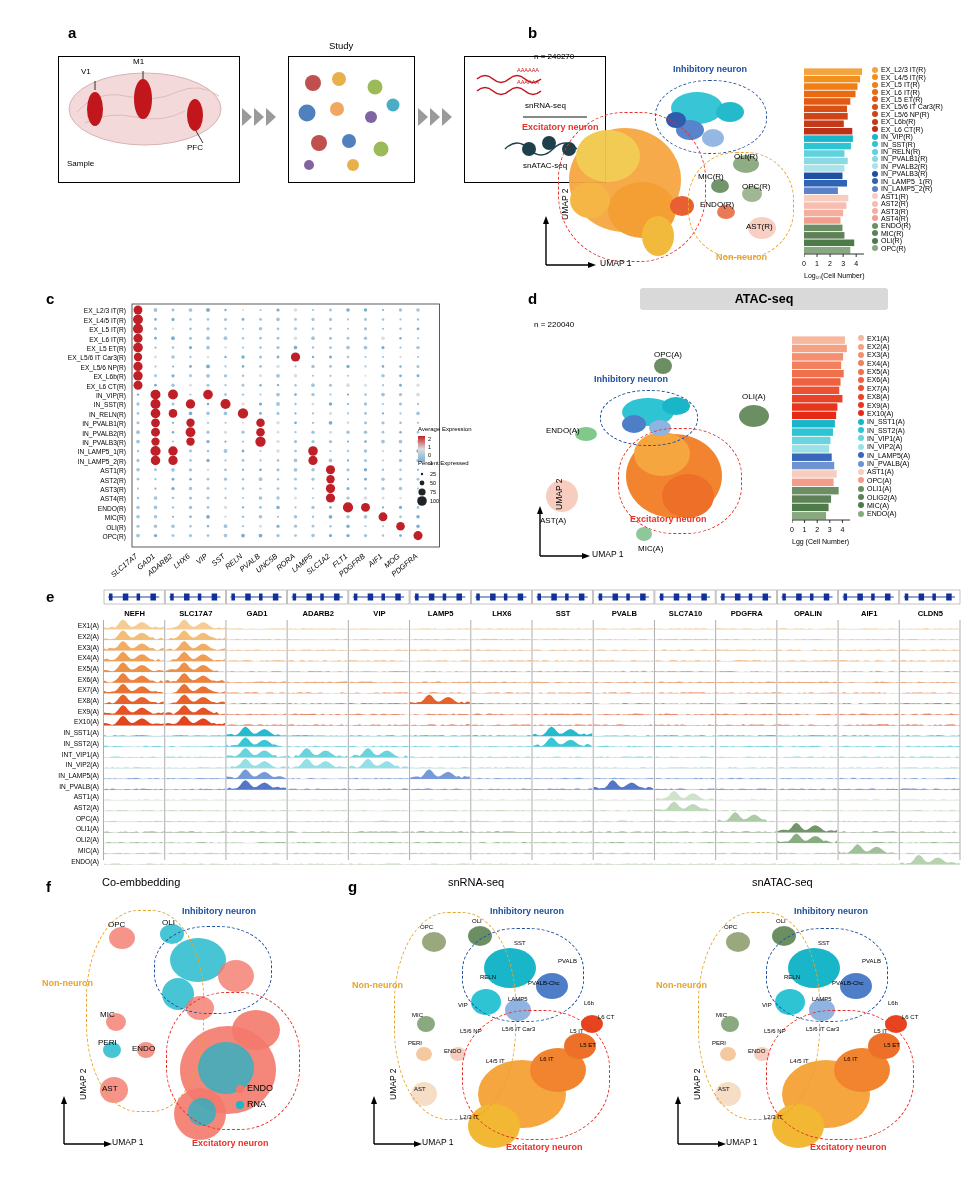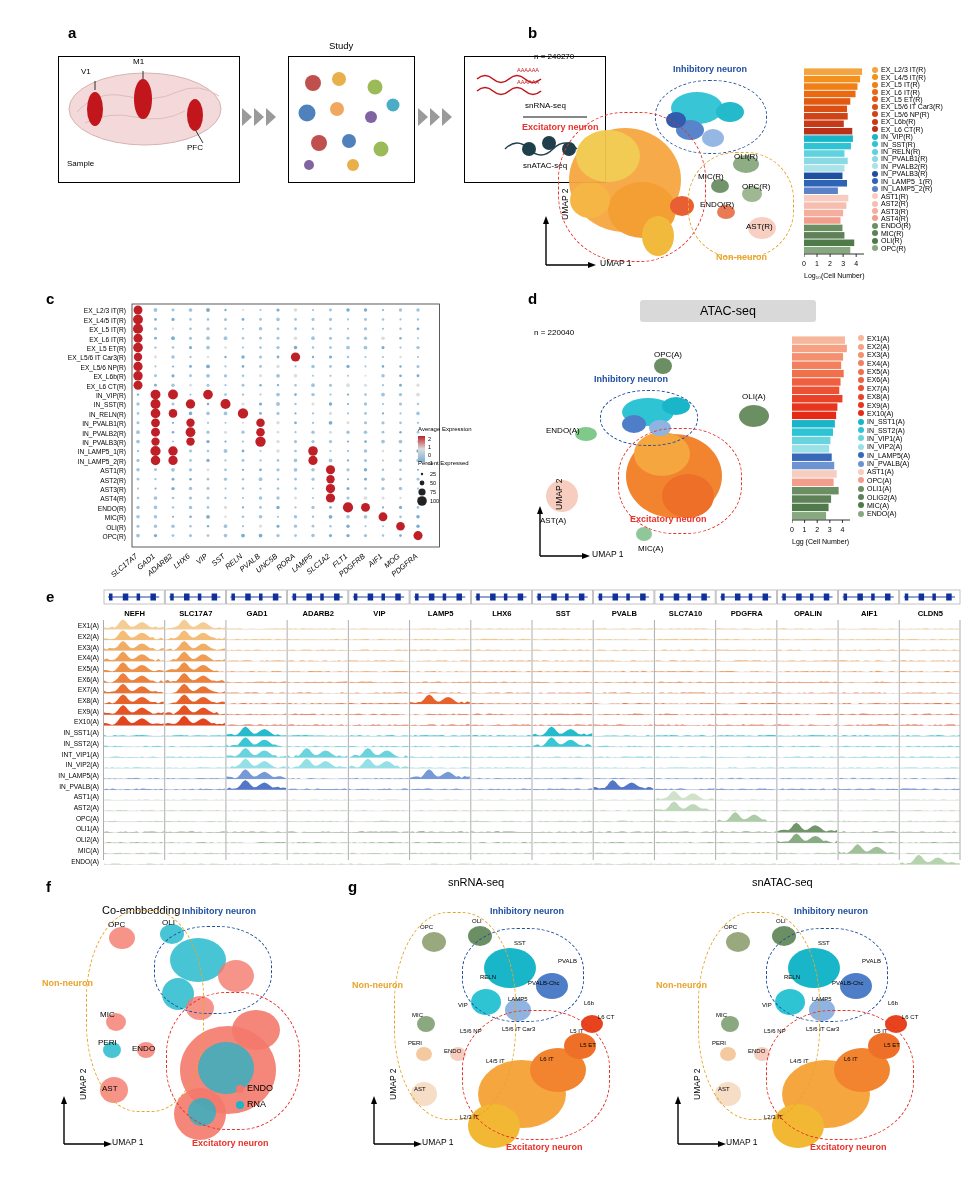--- a/index.html
+++ b/index.html
@@ -791,22 +791,22 @@
         <circle cx="382" cy="213" r="4.8" fill="#222"></circle>
         <text x="390" y="215" font-size="5.5">100</text>
       </svg>
   </div>
   <div class="abs" style="left:378px;top:138px;font-size:6px;">Average Expression</div>
   <div class="abs" style="left:378px;top:172px;font-size:6px;">Percent Expressed</div>
 </div>
 
 <div class="sectbox" style="left:520px;top:288px;width:450px;height:290px;">
   <div class="abs panel-letter" style="left:8px;top:2px;">d</div>
-  <div class="abs title-pill" style="left:120px;top:12px;width:176px;">ATAC-seq</div>
-  <div class="abs tiny" style="left:14px;top:40px;">n = 220040</div>
+  <div class="abs title-pill" style="left:120px;top:0px;width:248px;font-weight:bold;">ATAC-seq</div>
+  <div class="abs tiny" style="left:14px;top:32px;">n = 220040</div>
 
   <div class="abs" style="left:6px;top:40px;width:268px;height:240px;">
     <svg width="268" height="240" viewBox="0 0 268 240">
       <ellipse cx="148" cy="148" rx="48" ry="42" fill="#f2842f"></ellipse>
       <ellipse cx="136" cy="126" rx="28" ry="22" fill="#f5a63e"></ellipse>
       <ellipse cx="162" cy="168" rx="26" ry="22" fill="#ee6f28"></ellipse>
       <ellipse cx="122" cy="84" rx="26" ry="14" fill="#2ec4d4"></ellipse>
       <ellipse cx="150" cy="78" rx="14" ry="9" fill="#19b6c9"></ellipse>
       <ellipse cx="108" cy="96" rx="12" ry="9" fill="#4f7ec8"></ellipse>
       <ellipse cx="134" cy="100" rx="11" ry="8" fill="#8fb4e2"></ellipse>
@@ -1449,21 +1449,21 @@
         <path d="M676.1428571428571 278.5 L676.1 278.3 L678.9 278.0 L681.6 278.4 L684.3 277.5 L687.0 278.1 L689.7 278.1 L692.4 277.6 L695.1 277.9 L697.9 278.4 L700.6 278.1 L703.3 278.0 L706.0 277.4 L708.7 278.3 L711.4 277.8 L714.1 277.4 L716.9 277.9 L719.6 277.8 L722.3 277.8 L725.0 277.9 L727.7 278.3 L730.4 278.1 L733.1 277.4 L735.9 277.5 L735.8571428571428 278.5 Z" fill="#b3d0ab" stroke="none" opacity="0.8"></path>
         <path d="M737.3571428571429 278.5 L737.4 278.1 L740.1 277.9 L742.8 278.0 L745.5 277.9 L748.2 277.6 L750.9 277.9 L753.6 277.4 L756.4 278.1 L759.1 277.9 L761.8 277.9 L764.5 278.1 L767.2 278.2 L769.9 278.2 L772.6 278.2 L775.4 277.4 L778.1 278.5 L780.8 277.4 L783.5 278.2 L786.2 277.7 L788.9 278.0 L791.6 278.0 L794.4 277.9 L797.1 278.0 L797.0714285714286 278.5 Z" fill="#b3d0ab" stroke="none" opacity="0.8"></path>
         <path d="M798.5714285714286 278.5 L798.6 277.9 L801.3 277.4 L804.0 277.7 L806.7 278.3 L809.4 278.1 L812.1 277.4 L814.9 277.5 L817.6 277.5 L820.3 278.2 L823.0 277.7 L825.7 278.5 L828.4 277.7 L831.1 278.0 L833.9 278.5 L836.6 278.2 L839.3 277.6 L842.0 277.9 L844.7 278.1 L847.4 277.8 L850.1 277.9 L852.9 277.5 L855.6 278.2 L858.3 277.5 L858.2857142857142 278.5 Z" fill="#b3d0ab" stroke="none" opacity="0.8"></path>
         <path d="M859.7857142857143 278.5 L859.8 277.1 L862.5 276.4 L865.2 277.9 L867.9 276.9 L870.6 277.0 L873.4 274.3 L876.1 270.6 L878.8 268.8 L881.5 270.6 L884.2 274.0 L886.9 276.1 L889.6 275.9 L892.4 274.2 L895.1 272.2 L897.8 271.4 L900.5 272.2 L903.2 274.2 L905.9 276.2 L908.6 276.7 L911.4 276.0 L914.1 276.5 L916.8 277.6 L919.5 277.1 L919.5 278.5 Z" fill="#b3d0ab" stroke="none" opacity="0.95"></path>
       </svg>
   </div>
 </div>
 
 <div class="sectbox" style="left:40px;top:876px;width:300px;height:290px;">
   <div class="abs panel-letter" style="left:6px;top:2px;">f</div>
-  <div class="abs" style="left:62px;top:0px;font-size:11px;margin-top:28px;">Co-embbedding</div>
+  <div class="abs" style="left:62px;top:0px;font-size:11px;">Co-embbedding</div>
   <div class="abs" style="left:10px;top:22px;width:290px;height:262px;">
     <svg width="290" height="262" viewBox="0 0 290 262">
       <g>
         <ellipse cx="178" cy="172" rx="48" ry="44" fill="#f4796b" opacity="0.9"></ellipse>
         <ellipse cx="150" cy="216" rx="26" ry="26" fill="#f4796b" opacity="0.9"></ellipse>
         <ellipse cx="206" cy="132" rx="24" ry="20" fill="#f4796b" opacity="0.9"></ellipse>
         <ellipse cx="176" cy="170" rx="28" ry="26" fill="#19b6c9" opacity="0.75"></ellipse>
         <ellipse cx="152" cy="214" rx="14" ry="14" fill="#19b6c9" opacity="0.75"></ellipse>
         <ellipse cx="148" cy="62" rx="28" ry="22" fill="#19b6c9" opacity="0.8"></ellipse>
         <ellipse cx="186" cy="78" rx="18" ry="16" fill="#f4796b" opacity="0.8"></ellipse>

